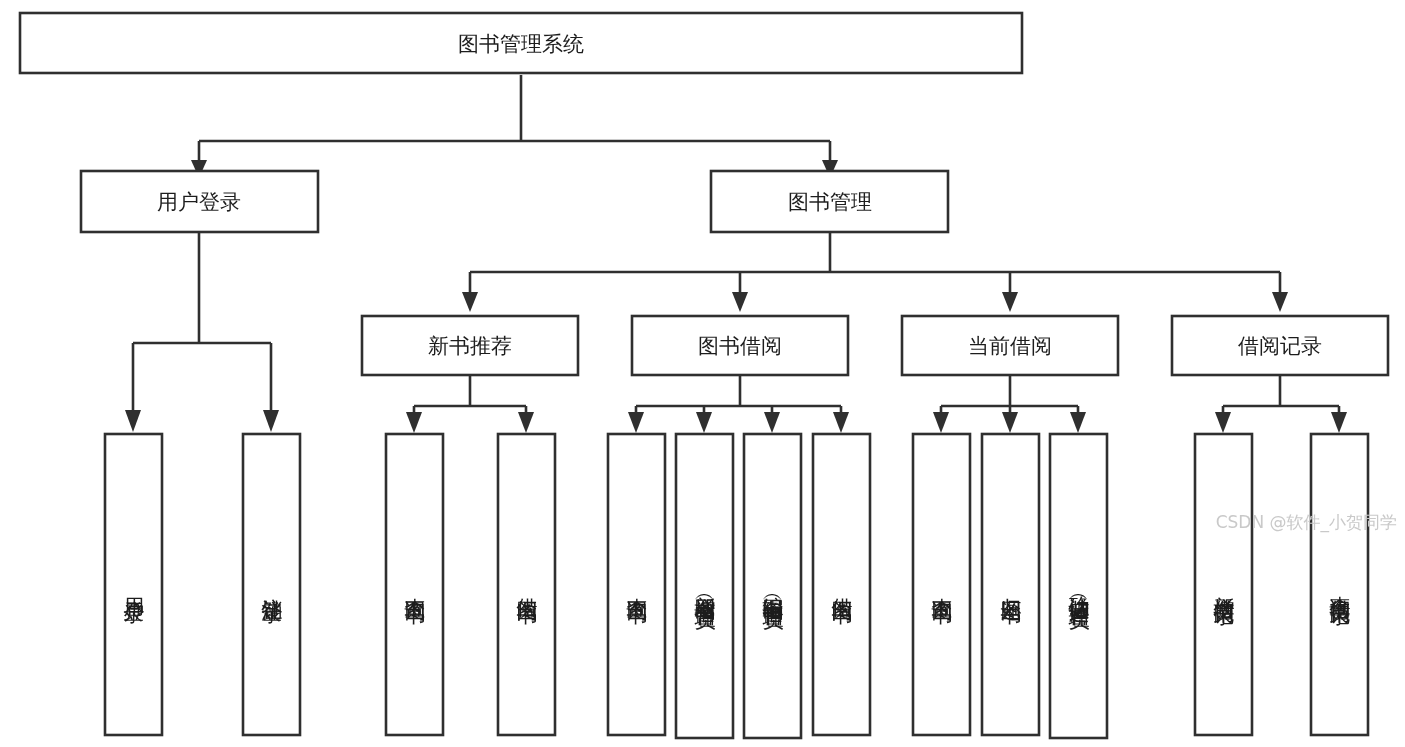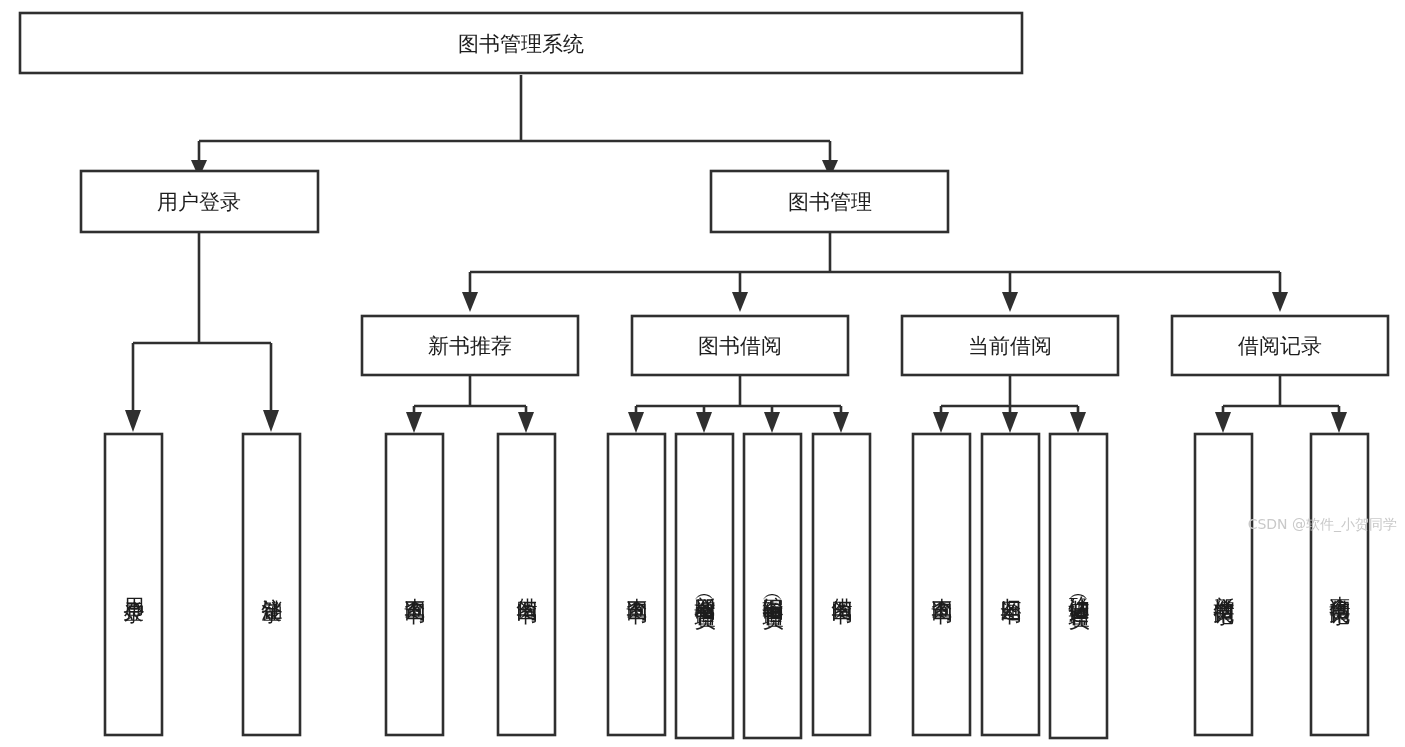--- a/index.html
+++ b/index.html
@@ -55,21 +55,21 @@
   }
   .arrow-head {
     fill: #2f2f2f;
     stroke: none;
   }
   .watermark {
     position: absolute;
     right: 8px;
     bottom: 6px;
     font-family: "DejaVu Sans", "Liberation Sans", sans-serif;
-    font-size: 14px;
+    font-size: 17px;
     color: #c9c9c9;
     white-space: nowrap;
     pointer-events: none;
   }
 </style>
 </head>
 <body>
 
 <div id="diagram-root">
 

